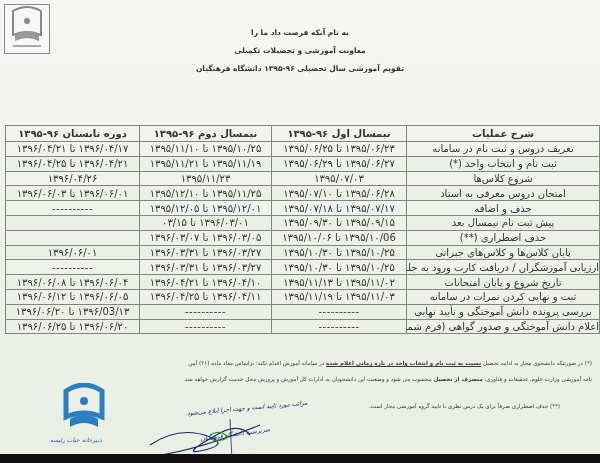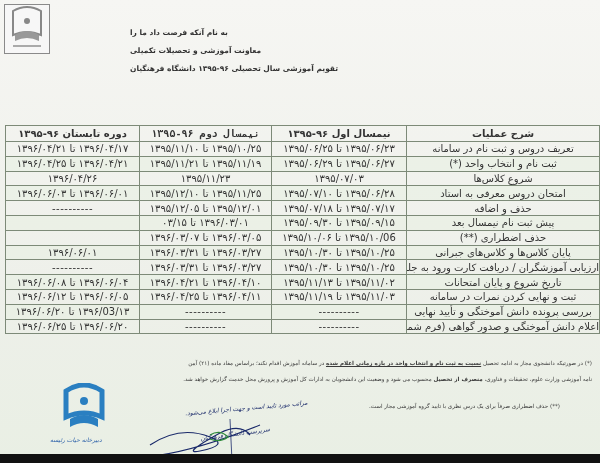--- a/index.html
+++ b/index.html
@@ -13,37 +13,37 @@
   .page {
     position: absolute; left: 0; top: 0; width: 600px; height: 463px;
     background: linear-gradient(180deg, #f6f6f3 0%, #eef0ea 60%, #e9efe4 100%);
   }
   .logo-top {
     position: absolute; left: 4px; top: 4px; width: 44px; height: 48px;
     border: 1px solid #8a8a8a; background: #f7f7f7;
   }
   .header {
     position: absolute; left: 130px; top: 28px; width: 340px;
-    text-align: left; direction: rtl;
+    text-align: center; direction: rtl;
   }
   .header div { font-size: 7.5px; font-weight: bold; color: #333; margin-bottom: 9px; white-space: nowrap; }
   table.cal {
     position: absolute; left: 5px; top: 125px; width: 590px;
     border-collapse: collapse; direction: rtl; table-layout: fixed;
   }
   table.cal th, table.cal td {
     border: 1px solid #7d8a78; height: 13.8px; padding: 0;
     font-size: 10px; text-align: center; white-space: nowrap; overflow: hidden;
     color: #333;
   }
   table.cal th { font-weight: bold; height: 15px; font-size: 10px; }
   table.cal tr:nth-child(even) td { background: rgba(232, 240, 226, 0.6); }
   .col-op { width: 192px; margin-left: 8px; }
   .col-s1 { width: 134px; margin-top: 9px; }
-  .col-s2 { width: 131px; font-family: Liberation Mono, monospace; }
+  .col-s2 { width: 131px; }
   .col-sum { width: 133px; }
   .dash { color: #777; letter-spacing: 0.5px; }
   .notes { position: absolute; right: 8px; top: 360px; width: 580px; direction: rtl; font-size: 5.6px; color: #3a3a3a; }
   .notes p { margin: 0 0 10px 0; white-space: nowrap; }
   .notes .u { text-decoration: underline; font-weight: bold; }
   .notes b { font-weight: bold; }
   .note2 { position: absolute; right: 40px; top: 403px; direction: rtl; font-size: 5.6px; color: #3a3a3a; white-space: nowrap; }
   .stamp-logo { position: absolute; left: 60px; top: 383px; width: 48px; height: 48px; }
   .stamp-text { position: absolute; left: 50px; top: 436px; font-size: 6px; color: #2a5fa8; direction: rtl; white-space: nowrap; font-style: italic; }
   .sig-line1 { position: absolute; left: 185px; top: 404px; font-size: 6px; color: #1a2a6a; direction: rtl; white-space: nowrap; font-style: italic; transform: rotate(-5deg); }

